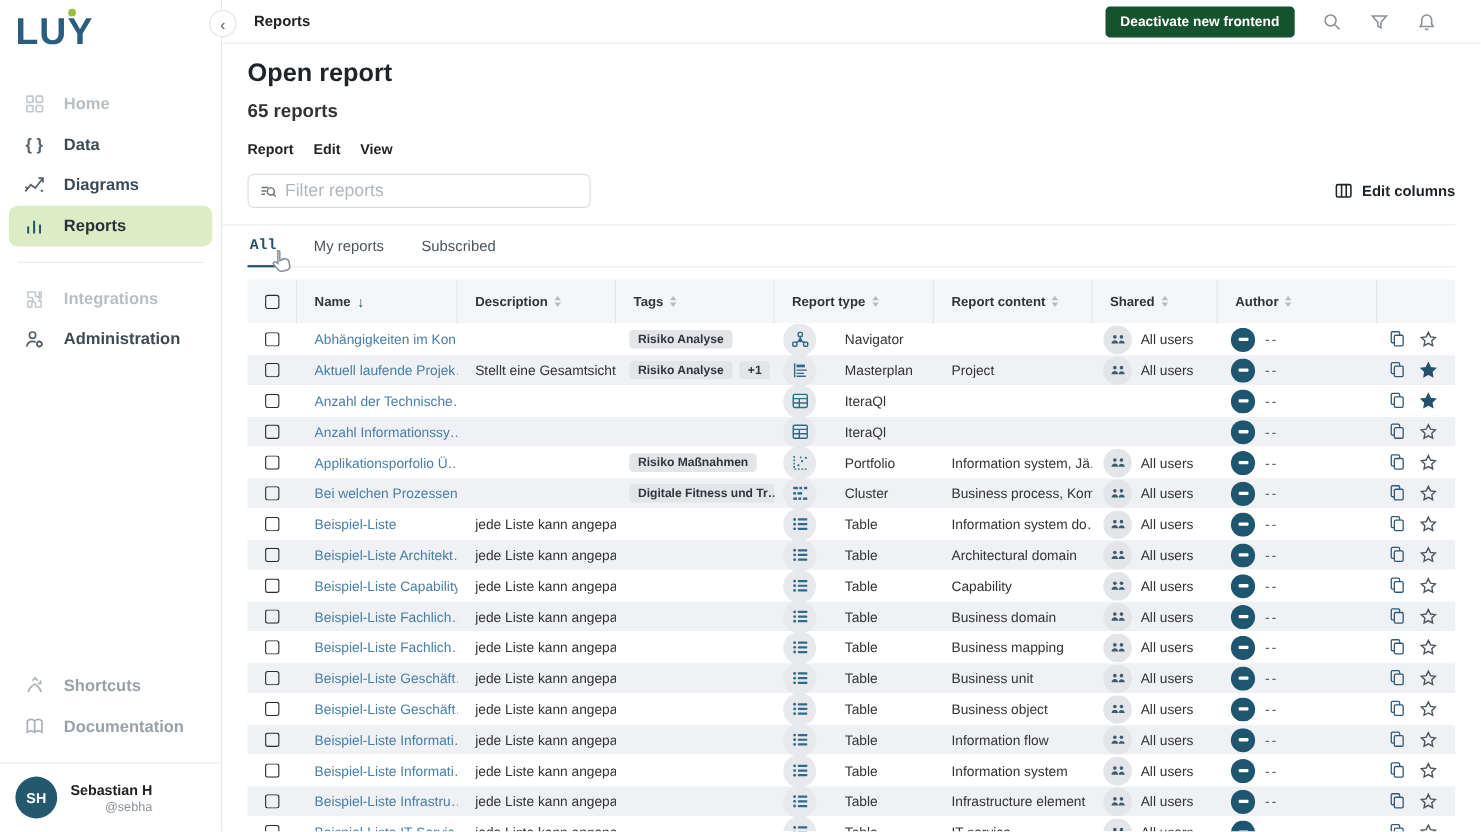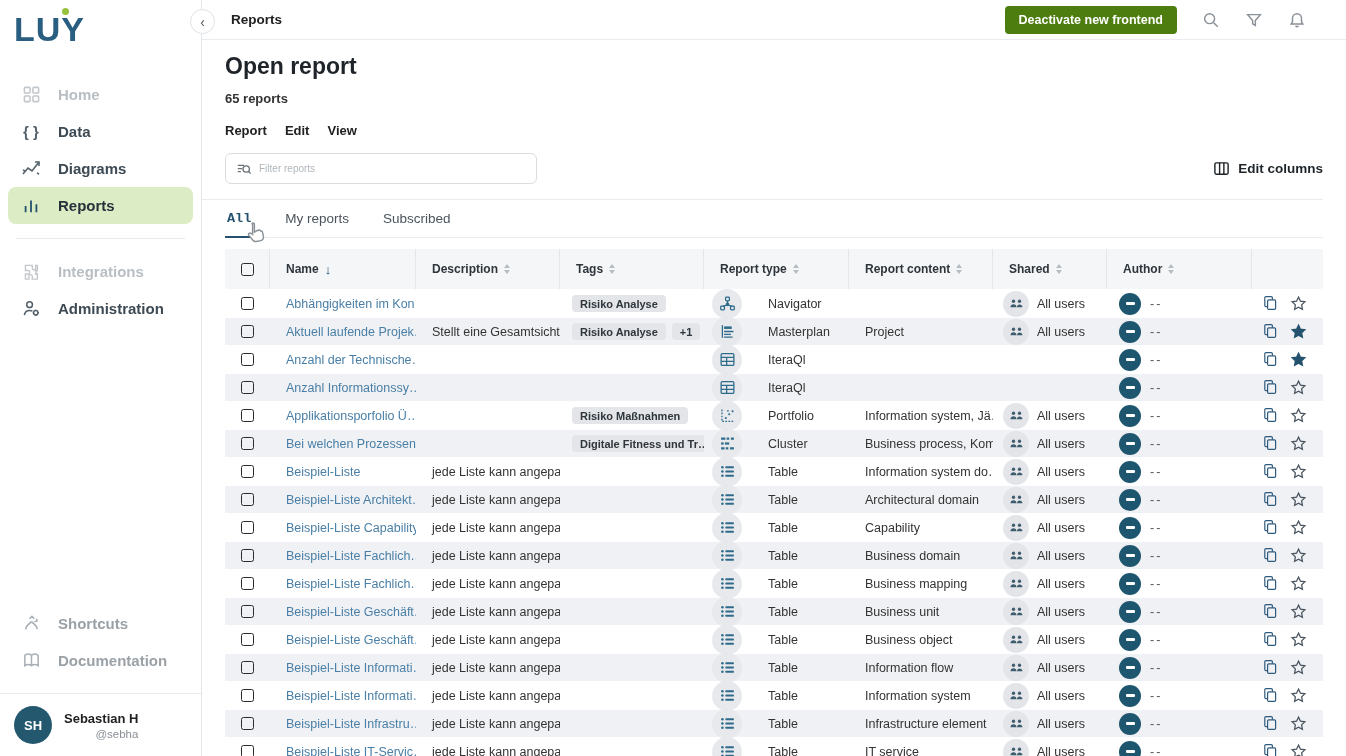--- a/index.html
+++ b/index.html
@@ -37,36 +37,36 @@
   
   .collapse-btn { position:absolute; left:190px; top:9px; width:25px; height:25px; border-radius:50%;
     background:#fff; border:1px solid #dfe3e6; color:#555; font-size:14px; line-height:22px;
     text-align:center; cursor:pointer; z-index:5; }
 
   
   .topbar { position:absolute; left:202px; top:0; right:0; height:40px; border-bottom:1px solid #e9ebee;
     display:flex; align-items:center; background:#fff; }
   .topbar-title { font-size:13.5px; font-weight:bold; color:#222; margin-left:29px; }
   .topbar-right { margin-left:auto; display:flex; align-items:center; gap:25px; padding-right:40px; }
-  .deactivate-btn { background:#4d7c0f; color:#fff; border:none; border-radius:4px; height:28px;
+  .deactivate-btn { background:#14532d; color:#fff; border:none; border-radius:4px; height:28px;
     padding:0 14px; font-size:12.5px; font-weight:bold; font-family:inherit; cursor:pointer; }
   .tb-icon { width:18px; height:18px; cursor:pointer; }
   .tb-icon svg { stroke:#8a9097; }
 
   
   .main { position:absolute; left:202px; top:41px; right:0; bottom:0; overflow:hidden; }
   .main-inner { padding:0 23px; }
   .page-title { font-size:23px; font-weight:bold; color:#1e2429; margin-top:12px; }
-  .report-count { font-size:13px; font-weight:bold; color:#333; margin-top:11px; }
+  .report-count { font-size:17px; font-weight:bold; color:#333; margin-top:11px; }
   .menubar { display:flex; gap:18px; margin-top:17px; font-size:13px; font-weight:bold; color:#222; }
   .menubar span { cursor:pointer; }
   .filter-row { display:flex; align-items:center; margin-top:15px; }
   .filter-box { width:312px; height:31px; border:1px solid #d9dde0; border-radius:6px;
     display:flex; align-items:center; gap:7px; padding:0 10px; background:#fff; }
-  .filter-box input { border:none; outline:none; flex:1; font-size:10px; font-family:inherit; color:#4d7c0f; }
+  .filter-box input { border:none; outline:none; flex:1; font-size:16px; font-family:inherit; color:#4d7c0f; }
   .filter-box input::placeholder { color:#b0b6bb; }
   .edit-columns { margin-left:auto; display:flex; align-items:center; gap:8px; font-size:13.5px;
     font-weight:bold; color:#1e2429; cursor:pointer; }
   .section-divider { border-top:1px solid #e9ebee; margin-top:15px; margin-left:-23px; margin-right:0; }
   .tabs { display:flex; gap:30px; margin-top:11px; border-bottom:1px solid #e9ebee; position:relative; }
   .tab { font-size:13.5px; color:#4b545c; padding:0 2px 10px 2px; cursor:pointer; }
   .tab.active { color:#24526e; font-weight:bold; border-bottom:2px solid #24526e; margin-bottom:-1px;font-family:Liberation Mono, monospace; }
   .hand-cursor { position:absolute; left:18px; top:10px; width:24px; height:24px; z-index:6; pointer-events:none; }
 
   

